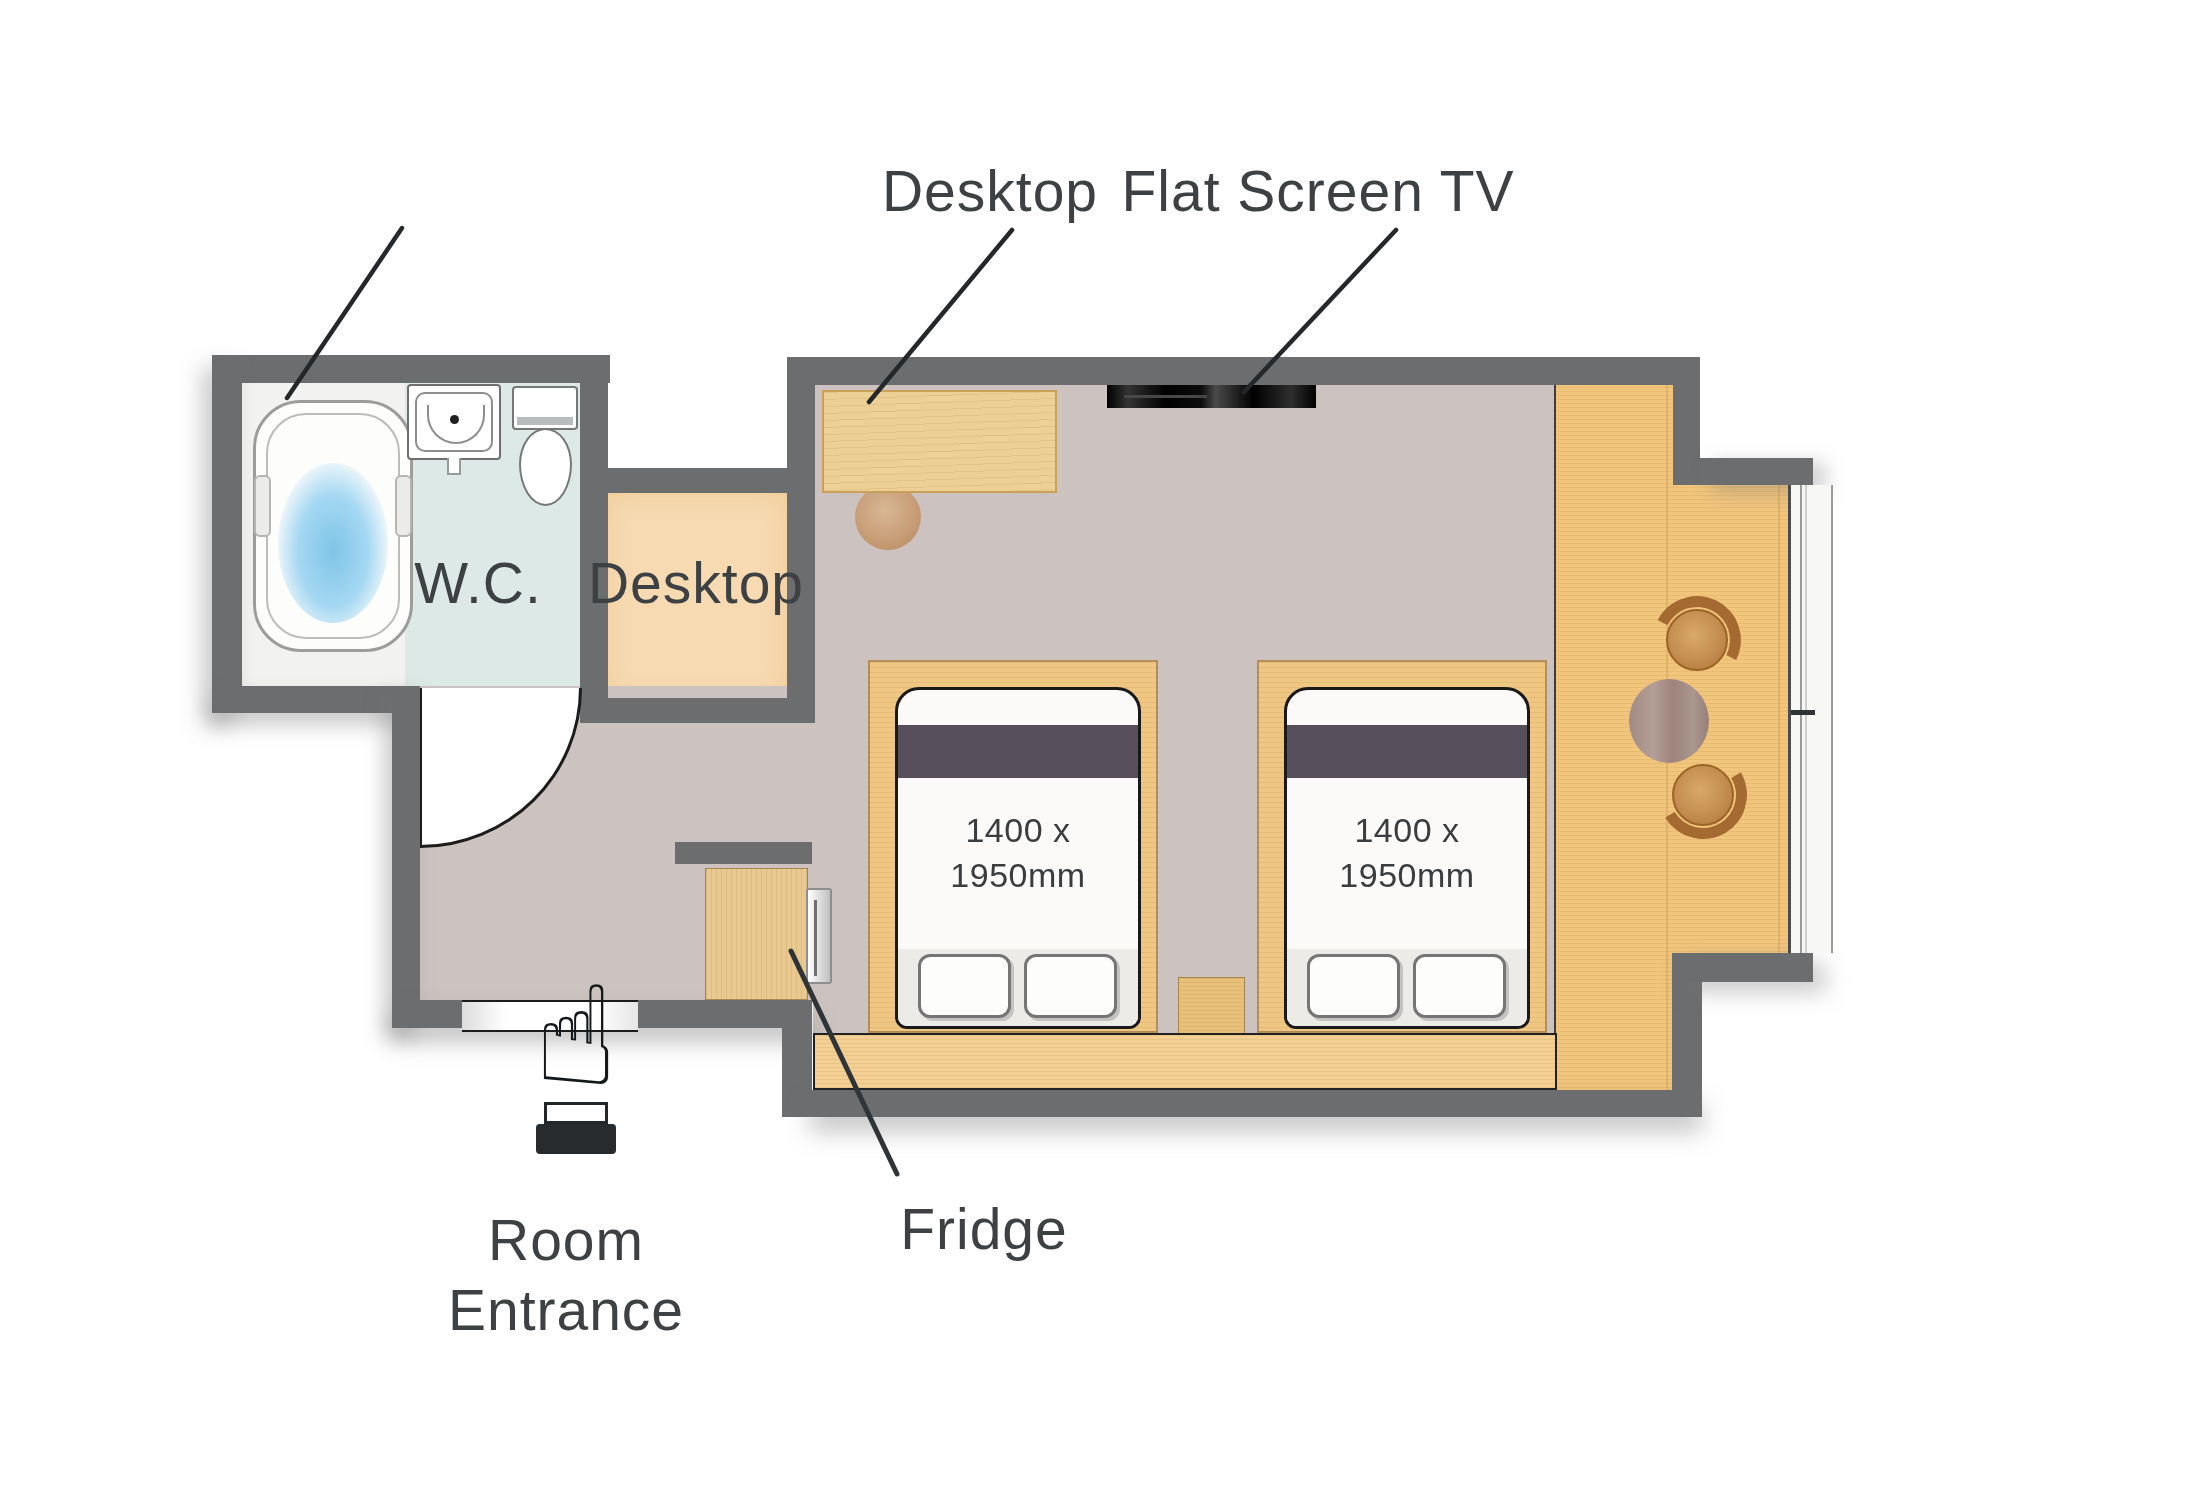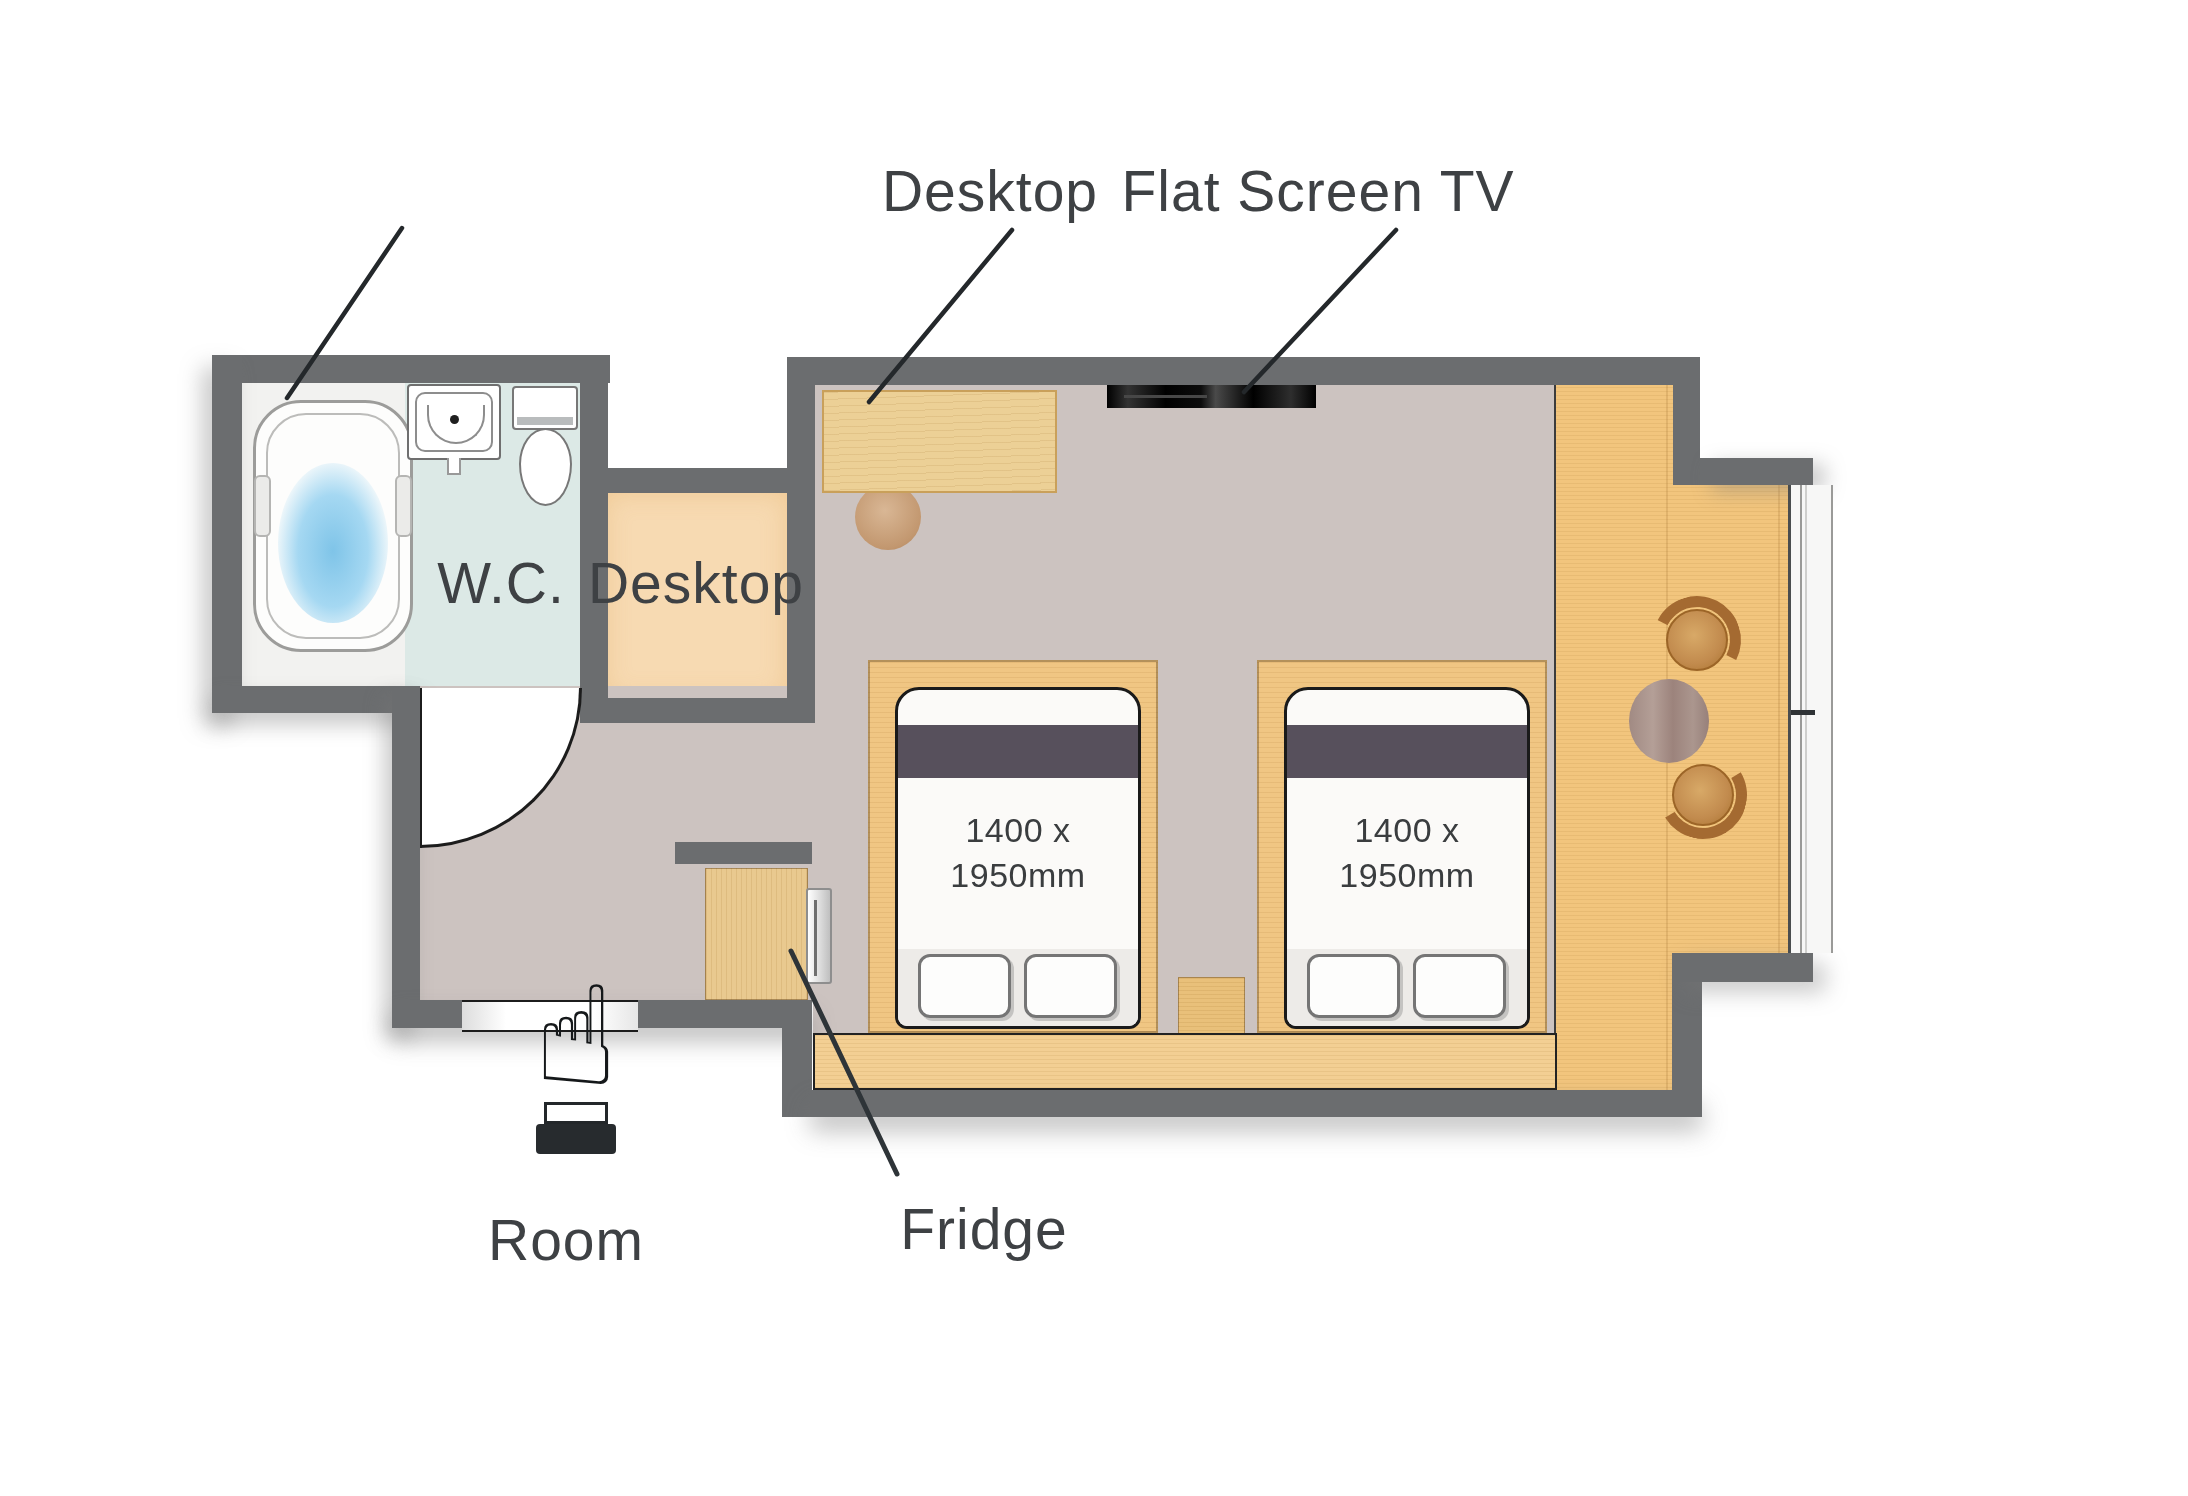--- a/index.html
+++ b/index.html
@@ -149,21 +149,21 @@
   .hand{left:506px;top:968px;width:140px;height:200px;z-index:9;text-align:center;}
   .hand .glyph{font-family:"DejaVu Sans", sans-serif;font-size:138px;line-height:138px;color:#15181a;display:block;}
   .hand .wrist{position:absolute;left:38px;top:134px;width:64px;height:22px;background:#fff;border:3px solid #23272a;box-sizing:border-box;}
   .hand .base{position:absolute;left:30px;top:156px;width:80px;height:30px;background:#272b2e;border-radius:4px;}
   
   .label{position:absolute;z-index:12;font-size:57px;letter-spacing:1px;color:var(--text);
     transform:translateX(-50%);white-space:nowrap;}
   .lbl-bathtub{left:327px;top:158px;}
   .lbl-desktop{left:990px;top:158px;}
   .lbl-tv{left:1318px;top:158px;}
-  .lbl-wc{left:501px;top:550px;}
+  .lbl-wc{left:478px;top:550px;}
   .lbl-closet{left:696px;top:550px;}
   .lbl-fridge{left:984px;top:1196px;}
   .lbl-entrance{left:566px;top:1205px;text-align:center;line-height:70px;}
   
   #leaders{position:absolute;left:0;top:0;width:2188px;height:1496px;z-index:11;pointer-events:none;}
 </style>
 </head>
 <body>
 
 <div id="canvas">
@@ -280,15 +280,16 @@
     <line x1="897" y1="1174" x2="791" y2="951" stroke="#2e3438" stroke-width="5" stroke-linecap="round"></line>
   </svg>
 
   <div class="label lbl-desktop">Desktop</div>
   <div class="label lbl-tv">Flat Screen TV</div>
   <div class="label lbl-wc">W.C.</div>
   <div class="label lbl-closet">Desktop</div>
   <div class="label lbl-fridge">Fridge</div>
   <div class="label lbl-entrance">
     <span>Room</span><br>
+    <span>Entrance</span>
   </div>
 
 </div>
 
 </body></html>

